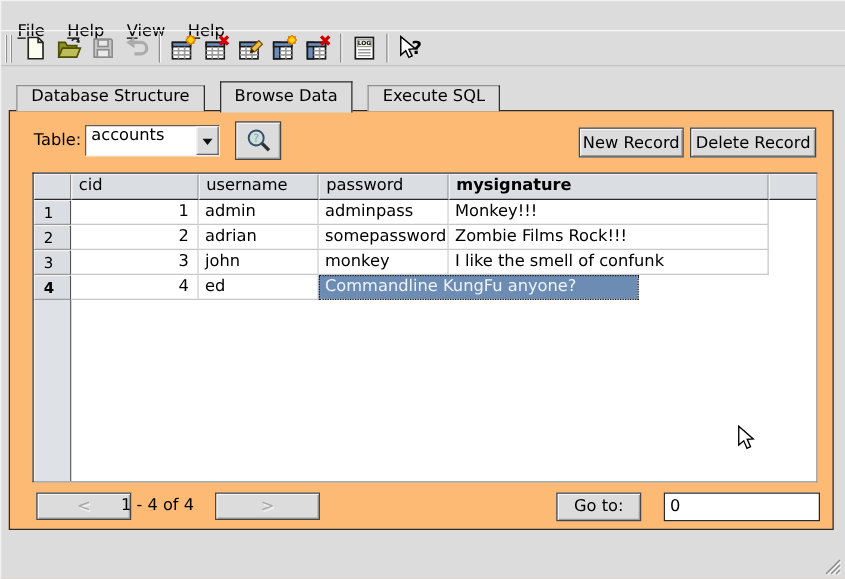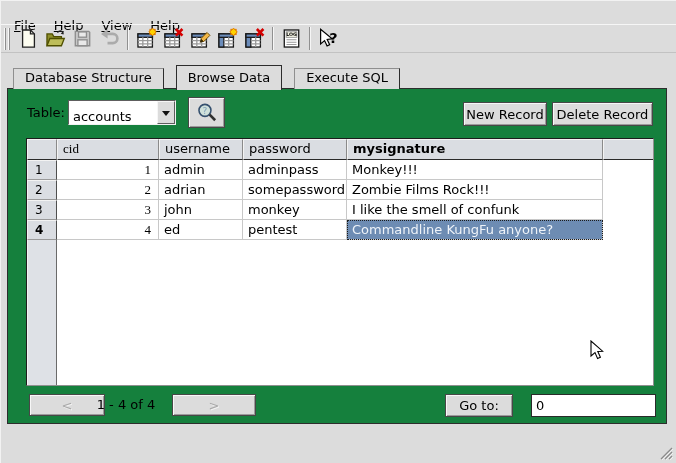--- a/index.html
+++ b/index.html
@@ -31,26 +31,26 @@
 
   
   .tabbar { position:absolute; left:12px; top:63px; height:25px; display:flex; align-items:flex-end; z-index:3; }
   .tab { height:21px; padding:1px 11px 2px 11px; background:#dcdcdc;
     border:1px solid #2d2d2d; border-bottom:none; border-top-color:#8f8f8f; border-left-color:#8f8f8f;
     margin-right:12px; white-space:nowrap; }
   .tab.active { height:25px; padding-top:4px; border-top-color:#2d2d2d; border-left-color:#2d2d2d; margin-bottom:-1px; }
 
   
   .tab-frame { position:absolute; left:6px; top:87px; width:660px; height:336px;
-    border:1px solid #2d2d2d; background:#15803d; z-index:2; }
+    border:1px solid #2d2d2d; background:#fdba74; z-index:2; }
 
   .tbl-label { position:absolute; left:19px; top:16px; }
   .combo { position:absolute; left:60px; top:11px; width:108px; height:25px;
     background:#fff; border:1px solid; border-color:#5e5e5e #f2f2f2 #f2f2f2 #5e5e5e;
-    display:flex; align-items:flex-end; }
+    display:flex; align-items:flex-start; }
   .combo-text { flex:1; padding-left:4px; white-space:nowrap; overflow:hidden; }
   .combo-arrow-btn { width:18px; height:100%; background:#dcdcdc;
     border:1px solid; border-color:#f6f6f6 #5e5e5e #5e5e5e #f6f6f6;
     display:flex; align-items:center; justify-content:center; }
   .combo-arrow-btn i { width:0; height:0; border:4px solid transparent; border-top:5px solid #111; margin-top:5px; }
 
   .btn { background:#dcdcdc; border:1px solid #474747;
     box-shadow:inset 1px 1px 0 #f7f7f7, inset -1px -1px 0 #9b9b9b;
     font-family:inherit; font-size:13px; color:#000; text-align:center; }
   .btn.disabled { color:#a8a8a8; text-shadow:1px 1px 0 #f2f2f2; }
@@ -71,21 +71,21 @@
   .gh.stub { flex:1; border-right:none; }
   .gh.bold { font-weight:bold; }
   .grow { display:flex; height:20px; }
   .rh { width:30px; background:#dadde2; border-top:1px solid #f3f3f3; border-left:1px solid #f3f3f3;
     border-right:1px solid #4f4f4f; border-bottom:1px solid #9a9a9a;
     padding:0 0 0 7px; font-size:12px; line-height:18px; }
   .rh.bold { font-weight:bold; }
   .gc { border-right:1px solid #c8c8c8; border-bottom:1px solid #c8c8c8;
     padding:0 5px; line-height:19px; white-space:nowrap; overflow:hidden; background:#fff; }
   .gc.num { text-align:right; padding-right:7px; }
-  .w-cid{width:102px;font-family:Liberation Serif, serif;} .w-user{width:84px;} .w-pass{width:104px;} .w-sig{width:256px;}
+  .w-cid{width:102px;} .w-user{width:96px;} .w-pass{width:104px;} .w-sig{width:256px;}
   .gc.sel { background:#6d8cb3; color:#eef3f9; outline:1px dotted #1c1c1c; outline-offset:-1px; }
   .rh-strip { position:absolute; left:0; top:101px; bottom:0; width:30px;
     background:#dee1e6; border-right:1px solid #6a6a6a; border-left:1px solid #f3f3f3; }
 
   
   .nav-prev { position:absolute; left:21px; top:305px; width:76px; height:22px; }
   .nav-range { position:absolute; left:85px; top:305px; width:66px; height:22px;
     line-height:22px; text-align:center; white-space:nowrap; }
   .nav-next { position:absolute; left:164px; top:305px; width:84px; height:22px; }
   .goto-btn { position:absolute; left:437px; top:305px; width:68px; height:23px; }
@@ -267,21 +267,20 @@
         <div class="rh">3</div>
         <div class="gc num w-cid">3</div>
         <div class="gc w-user">john</div>
         <div class="gc w-pass">monkey</div>
         <div class="gc w-sig">I like the smell of confunk</div>
       </div>
       <div class="grow">
         <div class="rh bold">4</div>
         <div class="gc num w-cid">4</div>
         <div class="gc w-user">ed</div>
-        <div class="gc w-pass">pentest</div>
         <div class="gc w-sig sel">Commandline KungFu anyone?</div>
       </div>
 
       <div class="rh-strip"></div>
     </div>
 
     <button class="btn disabled nav-prev">&lt;</button>
     <span class="nav-range">1 - 4 of 4</span>
     <button class="btn disabled nav-next">&gt;</button>
     <button class="btn goto-btn">Go to:</button>

